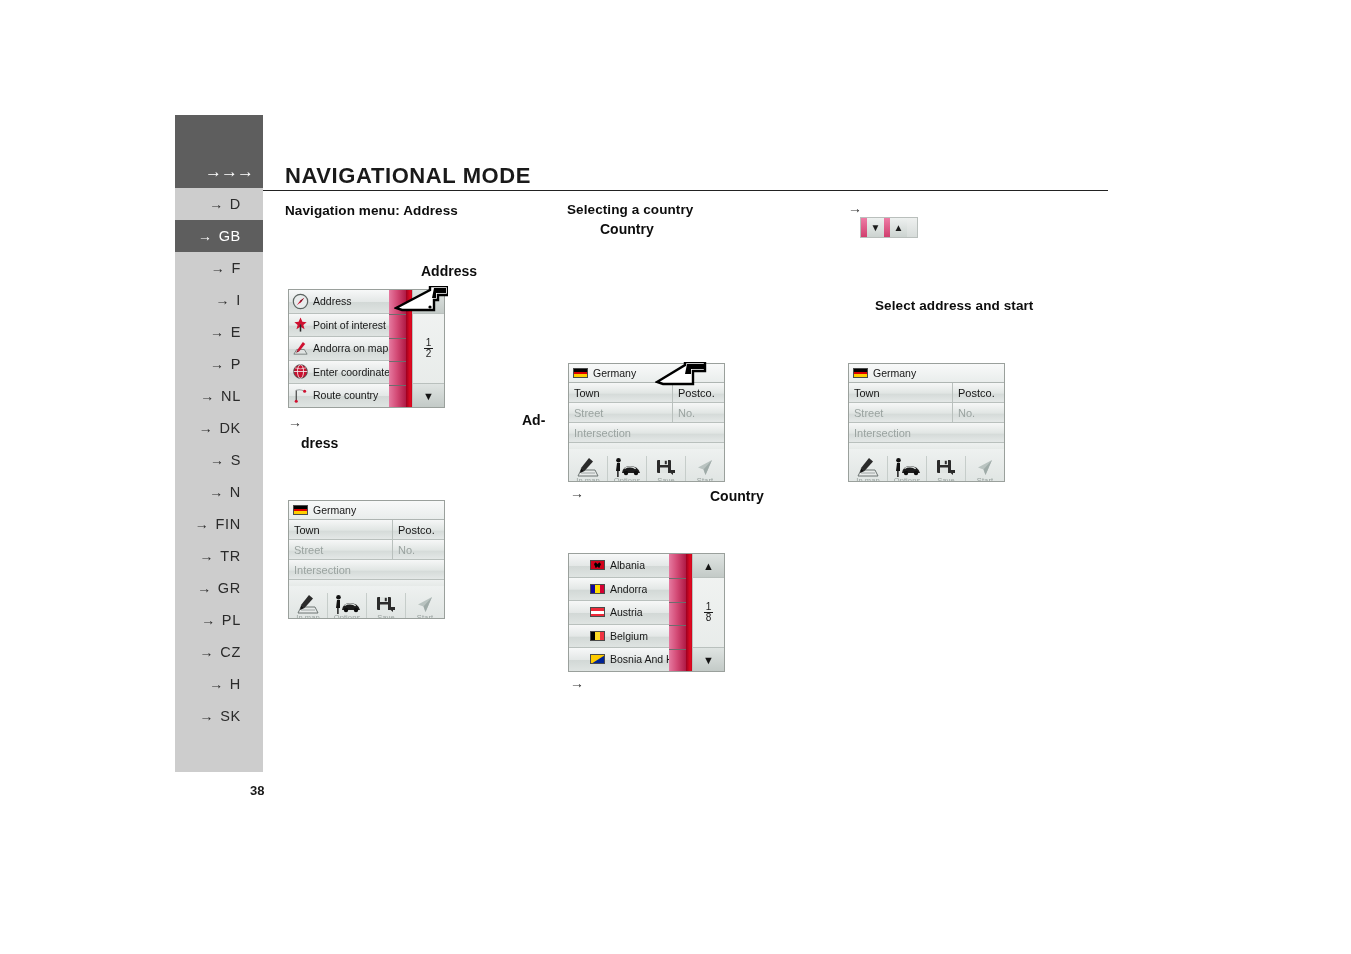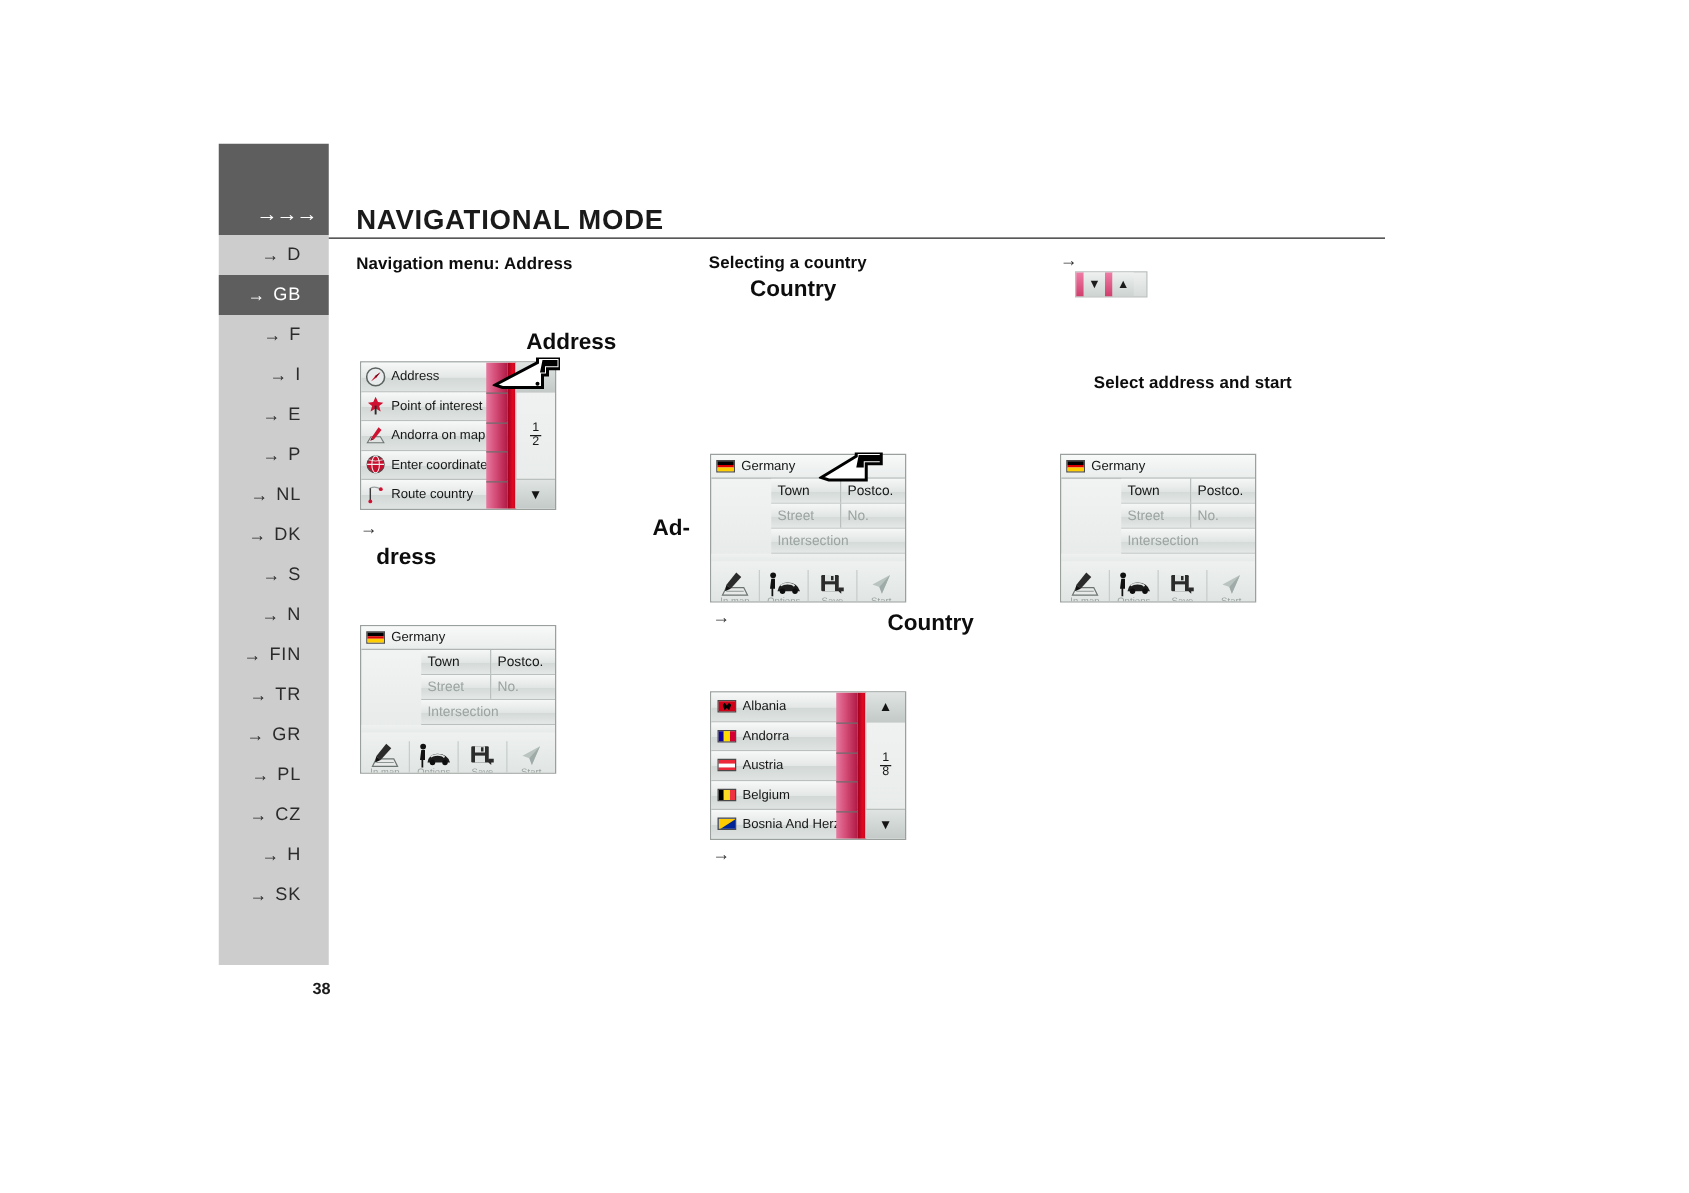--- a/index.html
+++ b/index.html
@@ -78,21 +78,21 @@
   .sec-h {
     position: absolute;
     font-size: 13.5px;
     font-weight: bold;
     color: #0d0d0d;
     letter-spacing: 0.1px;
     white-space: nowrap;
   }
   .lbl {
     position: absolute;
-    font-size: 18px;
+    font-size: 14px;
     font-weight: bold;
     color: #0d0d0d;
     white-space: nowrap;
   }
   .arrow-mark {
     position: absolute;
     font-size: 14px;
     color: #333;
   }
 
@@ -209,21 +209,20 @@
     margin-right: 5px;
     flex: 0 0 15px;
     border: 1px solid #4a4a4a;
     box-sizing: border-box;
   }
   .fld-row {
     display: flex;
     height: 20px;
     border-bottom: 1px solid #b9c0bd;
     box-sizing: border-box;
-    margin-left: 48px;
   }
   .fld {
     flex: 1;
     background: linear-gradient(180deg,#f6f7f7 0%,#e0e5e3 55%,#d4dad8 56%,#e4e8e7 100%);
     display: flex;
     align-items: center;
     padding-left: 5px;
     font-size: 11px;
     color: #151515;
     box-sizing: border-box;
@@ -263,21 +262,21 @@
   
   .clist-item {
     position: relative;
     height: 23.5px;
     background: linear-gradient(180deg,#f7f8f8 0%,#e3e7e6 52%,#d2d8d6 53%,#dfe4e2 100%);
     border-bottom: 1px solid #b9c0bd;
     display: flex;
     align-items: center;
     font-size: 10.5px;
     color: #171717;
-    padding-left: 5px;
+    padding-left: 21px;
     box-sizing: border-box;
   }
   .clist-item .txt { white-space: nowrap; overflow: hidden; }
 
   
   .callout {
     position: absolute;
     pointer-events: none;
   }
 

